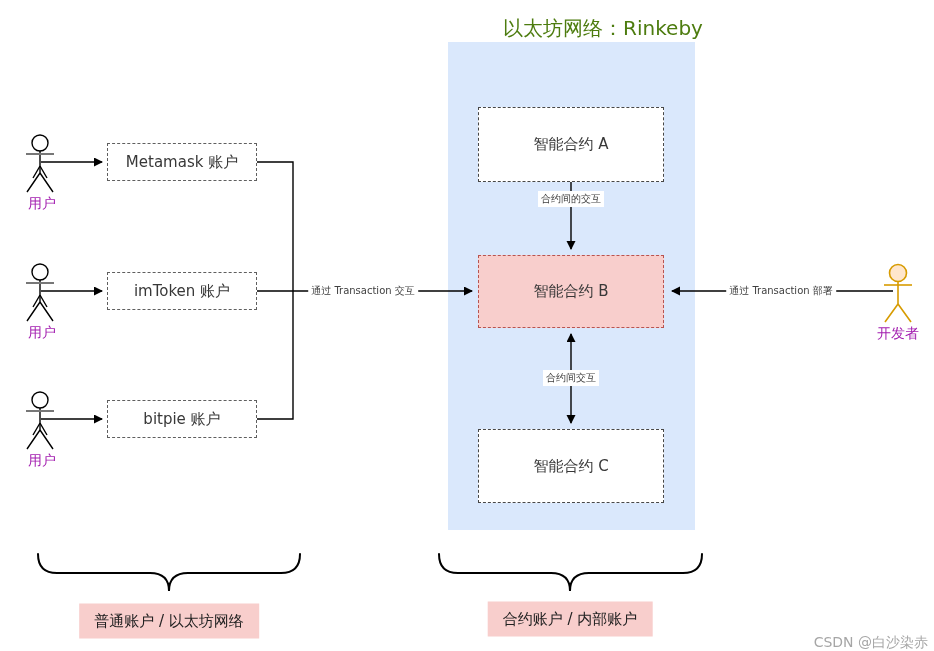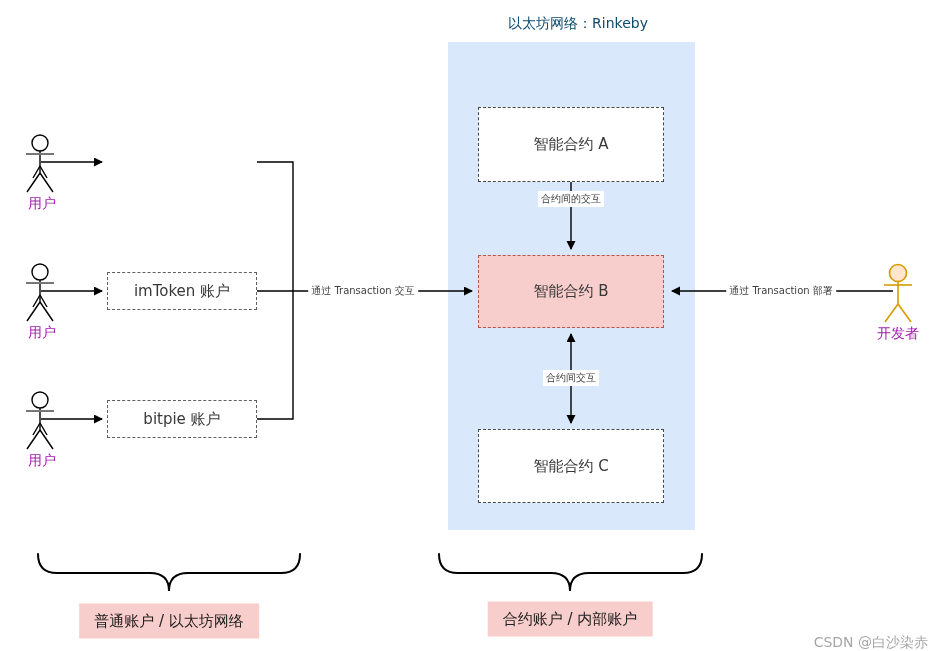--- a/index.html
+++ b/index.html
@@ -8,21 +8,21 @@
     font-family:"DejaVu Sans","Liberation Sans",sans-serif;
     color:#3a3a3a;overflow:hidden;
   }
   .abs{position:absolute;}
   .cxy{transform:translate(-50%,-50%);}
   .cx{transform:translateX(-50%);}
   .nowrap{white-space:nowrap;}
   .flexc{display:flex;align-items:center;justify-content:center;box-sizing:border-box;}
 
   #blue-region{left:448px;top:42px;width:247px;height:488px;background:#dae8fc;}
-  #net-title{left:578px;top:15px;font-size:14px;color:#0c4a6e;}
+  #net-title{left:603px;top:15px;font-size:20px;color:#4d7c0f;}
 
   .contract-box{left:478px;width:186px;background:#ffffff;border:1px dashed #474747;
     font-size:15px;color:#383838;z-index:3;}
   #contract-a{top:68px;height:75px;margin-top:39px;}
   #contract-b{top:255px;height:73px;background:#f8cecc;border:1px dashed #b85450;}
   #contract-c{top:429px;height:74px;}
 
   .account-box{left:107px;width:150px;height:38px;background:#ffffff;
     border:1px dashed #5f5f5f;font-size:15px;color:#383838;z-index:3;}
   #account-1{top:143px;} #account-2{top:272px;} #account-3{top:400px;}
@@ -112,20 +112,23 @@
   <div id="contract-a" class="abs flexc contract-box">
     <span>智能合约 A</span>
   </div>
   <div id="contract-c" class="abs flexc contract-box">
     <span>智能合约 C</span>
   </div>
   <div id="contract-b" class="abs flexc contract-box">
     <span>智能合约 B</span>
   </div>
 
+  <div id="account-1" class="abs flexc account-box">
+    <span>Metamask 账户</span>
+  </div>
   <div id="account-2" class="abs flexc account-box">
     <span>imToken 账户</span>
   </div>
   <div id="account-3" class="abs flexc account-box">
     <span>bitpie 账户</span>
   </div>
 
   <div id="lbl-ab" class="abs cxy nowrap edge-label">合约间的交互</div>
   <div id="lbl-bc" class="abs cxy nowrap edge-label">合约间交互</div>
   <div id="lbl-interact" class="abs cxy nowrap edge-label">通过 Transaction 交互</div>

